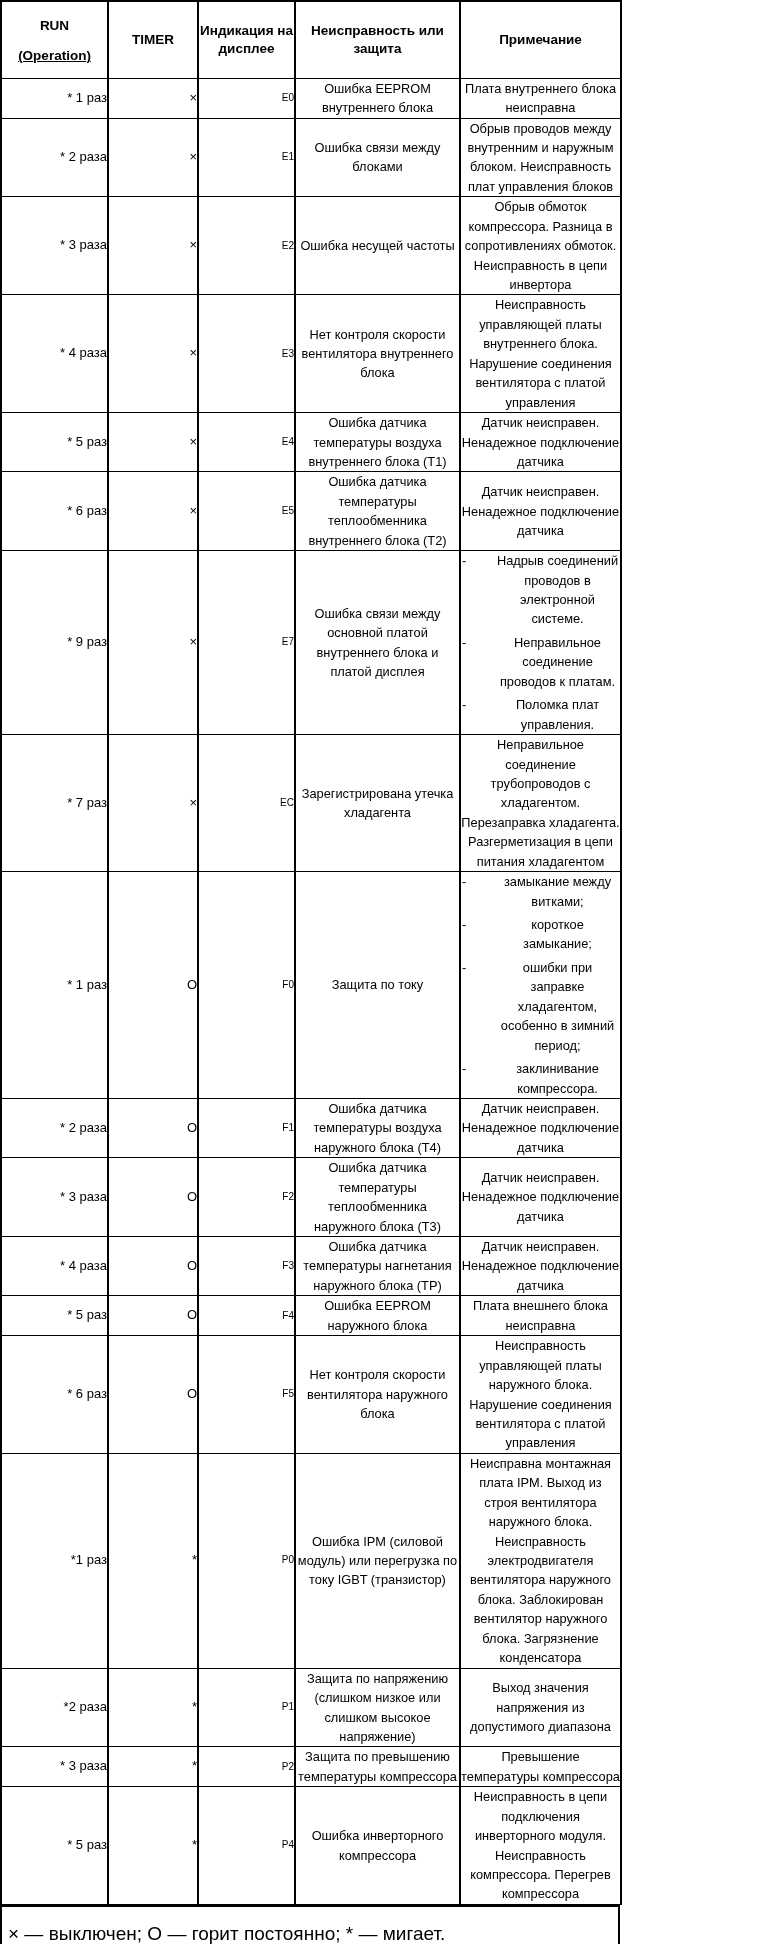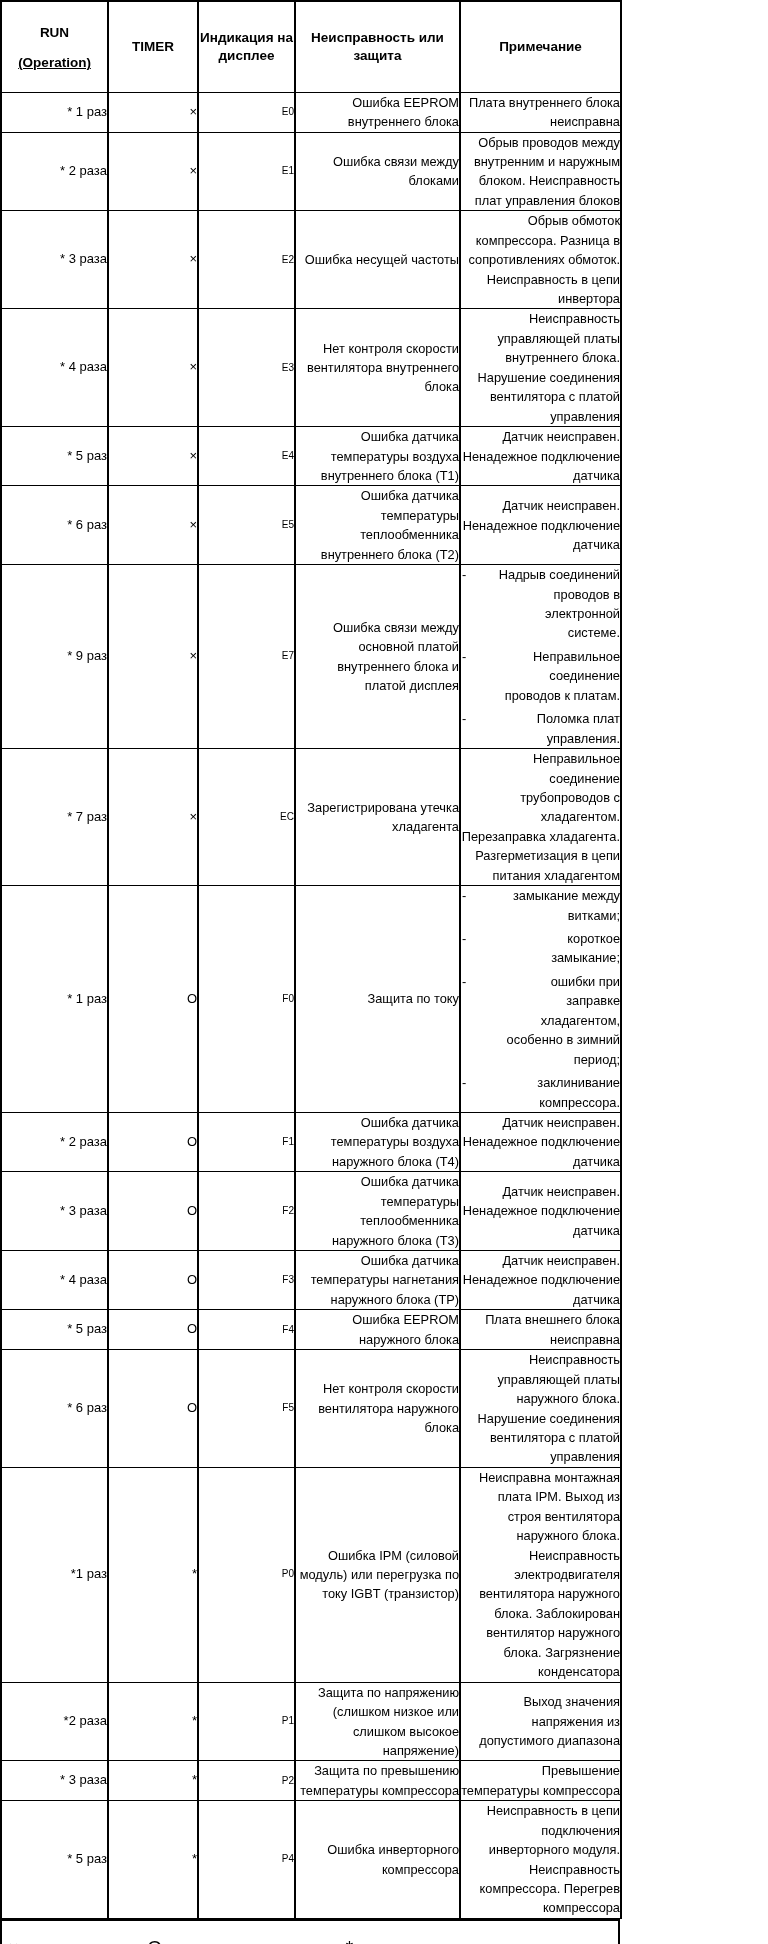--- a/index.html
+++ b/index.html
@@ -46,21 +46,21 @@
 
   thead th {
     font-weight: bold;
     font-size: 13.5px;
     line-height: 1.32;
     text-align: center;
     border-bottom: 2px solid #000;
     padding: 6px 4px;
   }
   thead th.run-head {
-    padding: 12px;
+    padding: 5px;
     margin-top: 40px;
   }
   .run-head-inner {
     display: block;
     padding: 10px 4px 2px 4px;
   }
   .run-head-sub {
     display: block;
     padding: 10px 4px 8px 4px;
     text-decoration: underline;
@@ -72,21 +72,21 @@
     text-align: right;
     font-size: 13px;
     line-height: 1.45;
     padding: 4px 3px;
   }
   td.cell-timer { font-size: 13px; }
   td.cell-disp  { font-size: 10px; }
 
   td.cell-fault,
   td.cell-note {
-    text-align: right;
+    text-align: center;
     font-size: 12.8px;
     line-height: 1.52;
     padding: 4px 5px 4px 4px;
     vertical-align: middle;
     margin-top: 32px;
   }
   td.cell-note.top-align { vertical-align: top; }
 
   ul.notelist {
     list-style: none;

